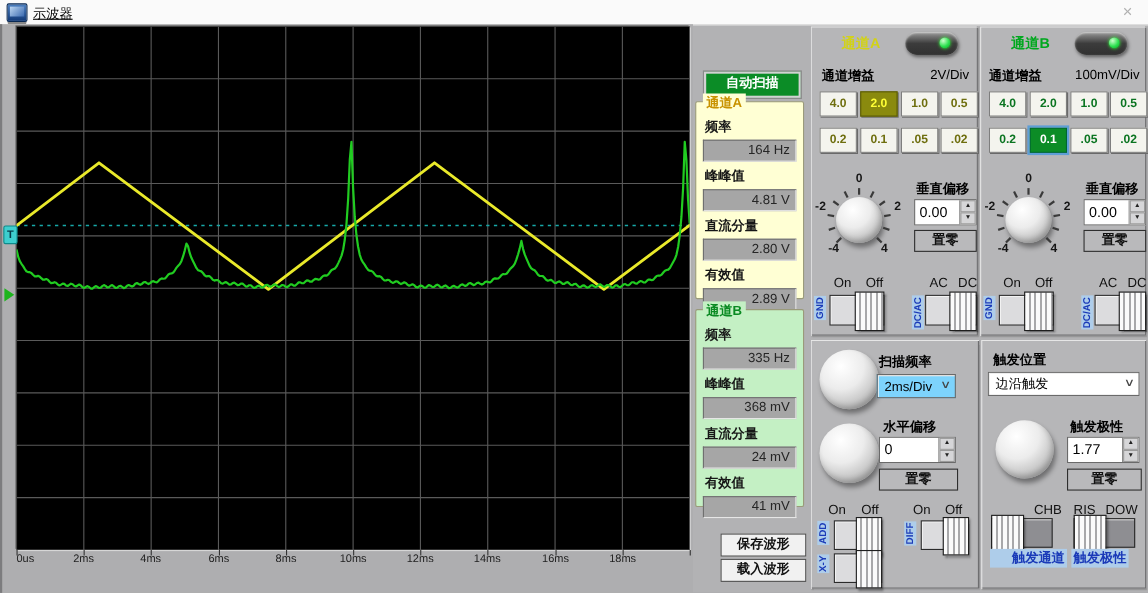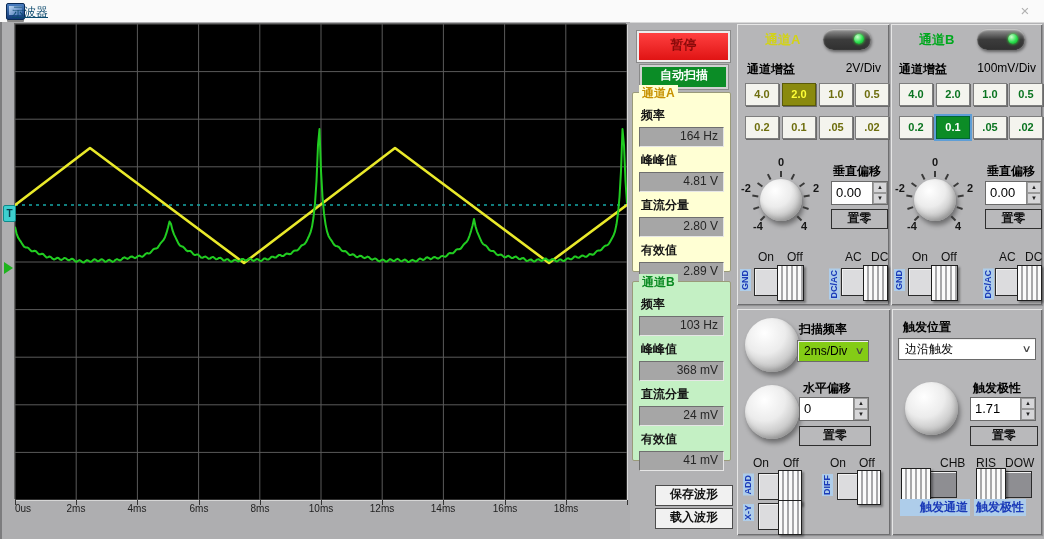--- a/index.html
+++ b/index.html
@@ -2,21 +2,21 @@
 <html><head>
 <meta charset="utf-8">
 <style>
   html,body{margin:0;padding:0;background:#9a9a9c;}
   #app{position:relative;width:1044px;height:539px;background:#b2b2b4;overflow:hidden;
        font-family:"Liberation Sans","DejaVu Sans",sans-serif;-webkit-font-smoothing:antialiased;}
   
   .titlebar{position:absolute;left:0;top:0;width:1044px;height:22px;background:#fafafa;border-bottom:1px solid #d8d8d8;}
   .appicon{position:absolute;left:6px;top:3px;width:17px;height:15px;background:linear-gradient(180deg,#4a7ec0,#123a78);border:1px solid #0a2a55;border-radius:2px;box-shadow:0 3px 0 -1px #888;}
   .appicon:after{content:"";position:absolute;left:2px;top:2px;right:2px;bottom:4px;background:linear-gradient(135deg,#bcd6f2,#3a6ab0);}
-  .wtitle{position:absolute;left:12px;top:4px;font-size:12px;color:#0c4a6e;text-decoration:underline;}
+  .wtitle{position:absolute;left:30px;top:4px;font-size:12px;color:#000000;text-decoration:underline;}
   .wclose{position:absolute;right:10px;top:2px;width:18px;height:18px;color:#b0b0b0;font-size:15px;text-align:center;line-height:18px;cursor:pointer;}
   
   .scope{position:absolute;left:0;top:22px;width:628px;height:517px;background:#aeaeb0;border-left:2px solid #7c7c7e;}
   .crt{position:absolute;left:13px;top:2px;width:612px;height:476px;background:#000;box-shadow:1px 1px 0 #d6d6d6, -1px -1px 0 #666;}
   .tmark{position:absolute;left:1px;top:183px;width:11px;height:15px;background:#3ecfcf;color:#063c4a;font-size:10px;font-weight:bold;text-align:center;line-height:15px;border:1px solid #0e8a8a;border-radius:2px;}
   .gmark{position:absolute;left:2px;top:240px;width:0;height:0;border-left:9px solid #1db41d;border-top:6px solid transparent;border-bottom:6px solid transparent;}
   .xaxis{position:absolute;left:0;top:481px;width:628px;height:16px;}
   .xlab{position:absolute;font-size:10px;color:#222;transform:translateX(-50%);}
   .xlab.first{transform:none;}
   
@@ -56,21 +56,21 @@
   .sbtn{position:absolute;left:0;width:14px;height:50%;background:#d6d6d8;border:1px solid #9a9a9a;box-sizing:border-box;font-size:6px;color:#222;text-align:center;line-height:9px;cursor:pointer;}
   .sbtn.dn{top:50%;}
   .zero{position:absolute;height:18px;background:#b9b9bb;border:1px solid #2e2e2e;font-size:12px;font-weight:bold;color:#111;text-align:center;line-height:16px;cursor:pointer;}
   .oolab{position:absolute;font-size:12px;color:#111;}
   .vlab{position:absolute;writing-mode:vertical-rl;transform:rotate(180deg);font-size:9px;font-weight:bold;color:#1a3ab8;background:#aecdea;line-height:11px;padding:1px 0;}
   .sw{position:absolute;background:#dcdcde;border:1px solid #2a2a2a;box-shadow:inset 1px 1px 0 #f2f2f2;cursor:pointer;}
   .sw .sh{position:absolute;top:-4px;height:calc(100% + 8px);width:52%;background:repeating-linear-gradient(90deg,#fbfbfb 0 3px,#a8a8aa 3px 5px);border:1px solid #1e1e1e;box-shadow:2px 2px 2px rgba(0,0,0,.35);}
   .sw .sh.r{right:-1px;}
   .sw .sh.l{left:-1px;}
   .sw.dark{background:#8e8e92;}
-  .dd{position:absolute;background:#84cc16;border:1px solid #6a6a6a;box-shadow:inset 1px 1px 0 #eee;font-size:12px;color:#000;line-height:20px;padding-left:6px;box-sizing:border-box;cursor:pointer;}
+  .dd{position:absolute;background:#7dd3fc;border:1px solid #6a6a6a;box-shadow:inset 1px 1px 0 #eee;font-size:12px;color:#000;line-height:20px;padding-left:6px;box-sizing:border-box;cursor:pointer;}
   .dd.white{background:#fff;}
   .chev{position:absolute;right:5px;top:0;color:#444;font-size:10px;transform:scaleX(1.4);}
   .bluetag{position:absolute;font-size:12px;font-weight:bold;color:#1a3ab8;background:#aecdea;padding:0 2px;}
 </style>
 </head>
 <body>
 
 <div id="app">
 
   <div class="titlebar">
@@ -130,39 +130,38 @@
         <div style="position: absolute; top: -3px; width: 1px; height: 5px; background: rgb(51, 51, 51); left: 319px;"></div>
         <div style="position: absolute; top: -3px; width: 1px; height: 5px; background: rgb(51, 51, 51); left: 380.2px;"></div>
         <div style="position: absolute; top: -3px; width: 1px; height: 5px; background: rgb(51, 51, 51); left: 441.4px;"></div>
         <div style="position: absolute; top: -3px; width: 1px; height: 5px; background: rgb(51, 51, 51); left: 502.6px;"></div>
         <div style="position: absolute; top: -3px; width: 1px; height: 5px; background: rgb(51, 51, 51); left: 563.8px;"></div>
         <div style="position: absolute; top: -3px; width: 1px; height: 5px; background: rgb(51, 51, 51); left: 625px;"></div>
       </div>
   </div>
 
   <div class="mid">
-    <div class="btn-pause">暂停</div>
     <div class="btn-scan">自动扫描</div>
 
     <div class="gbox A">
       <div class="gtitle">通道A</div>
       <div class="flabel">频率</div>
       <div class="fvalue">164 Hz</div>
       <div class="flabel">峰峰值</div>
       <div class="fvalue">4.81 V</div>
       <div class="flabel">直流分量</div>
       <div class="fvalue">2.80 V</div>
       <div class="flabel">有效值</div>
       <div class="fvalue">2.89 V</div>
     </div>
 
     <div class="gbox B">
       <div class="gtitle">通道B</div>
       <div class="flabel">频率</div>
-      <div class="fvalue">103 Hz</div>
+      <div class="fvalue">335 Hz</div>
       <div class="flabel">峰峰值</div>
       <div class="fvalue">368 mV</div>
       <div class="flabel">直流分量</div>
       <div class="fvalue">24 mV</div>
       <div class="flabel">有效值</div>
       <div class="fvalue">41 mV</div>
     </div>
 
     <div class="btn-file" style="top:463px">保存波形</div>
     <div class="btn-file" style="top:486px">载入波形</div>
@@ -323,21 +322,21 @@
 
     <div class="panel" style="left:157px;top:287px;width:150px;height:226px;">
       <div class="blabel" style="left:11px;top:10px;">触发位置</div>
       <div class="dd white" style="left:6px;top:29px;width:138px;height:22px;">
         <span>边沿触发</span>
         <span class="chev">∨</span>
       </div>
       <div class="knob" style="position:absolute;left:13px;top:73px;width:53px;height:53px;"></div>
       <div class="blabel" style="left:81px;top:71px;">触发极性</div>
       <div class="spin" style="left:78px;top:88px;width:66px;">
-        <span class="spinval">1.71</span>
+        <span class="spinval">1.77</span>
         <span class="sbtns">
             <span class="sbtn up">▲</span>
             <span class="sbtn dn">▼</span>
           </span>
       </div>
       <div class="zero" style="left:78px;top:117px;width:66px;">置零</div>
       <div class="oolab" style="left:11px;top:147px;margin-top:42px;">CHA</div>
       <div class="oolab" style="left:48px;top:147px;">CHB</div>
       <div class="oolab" style="left:84px;top:147px;">RIS</div>
       <div class="oolab" style="left:113px;top:147px;">DOW</div>

